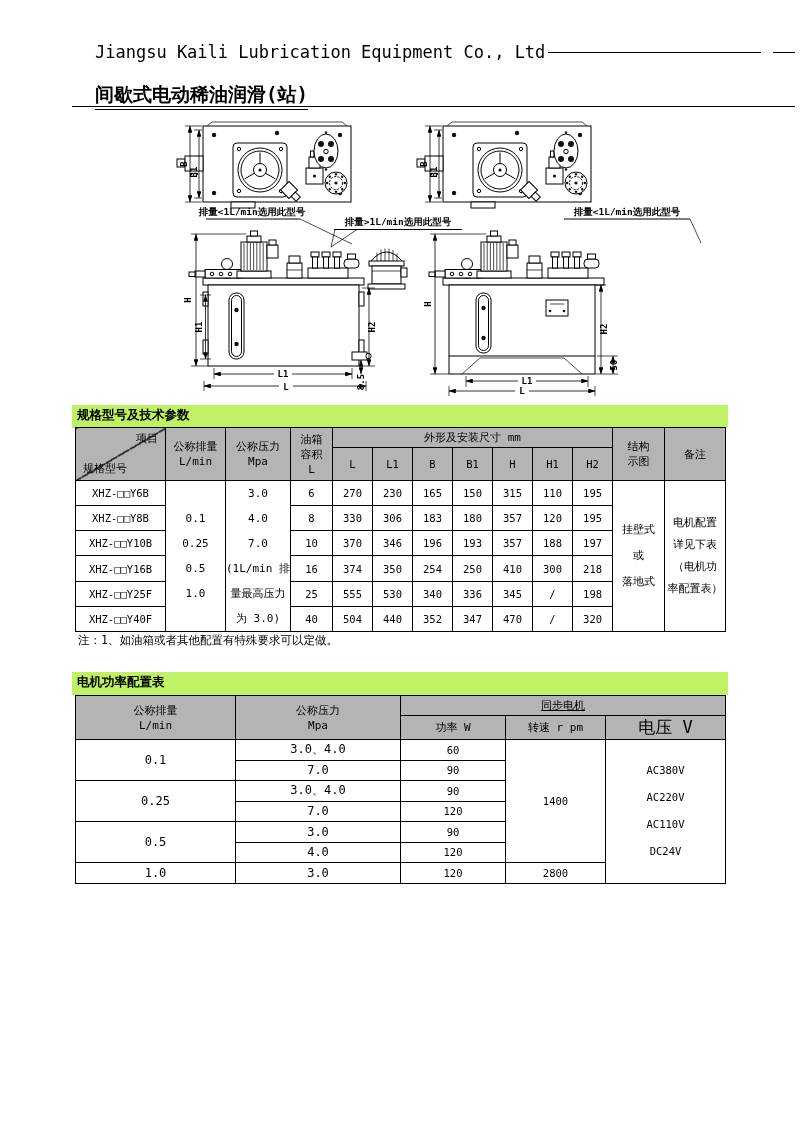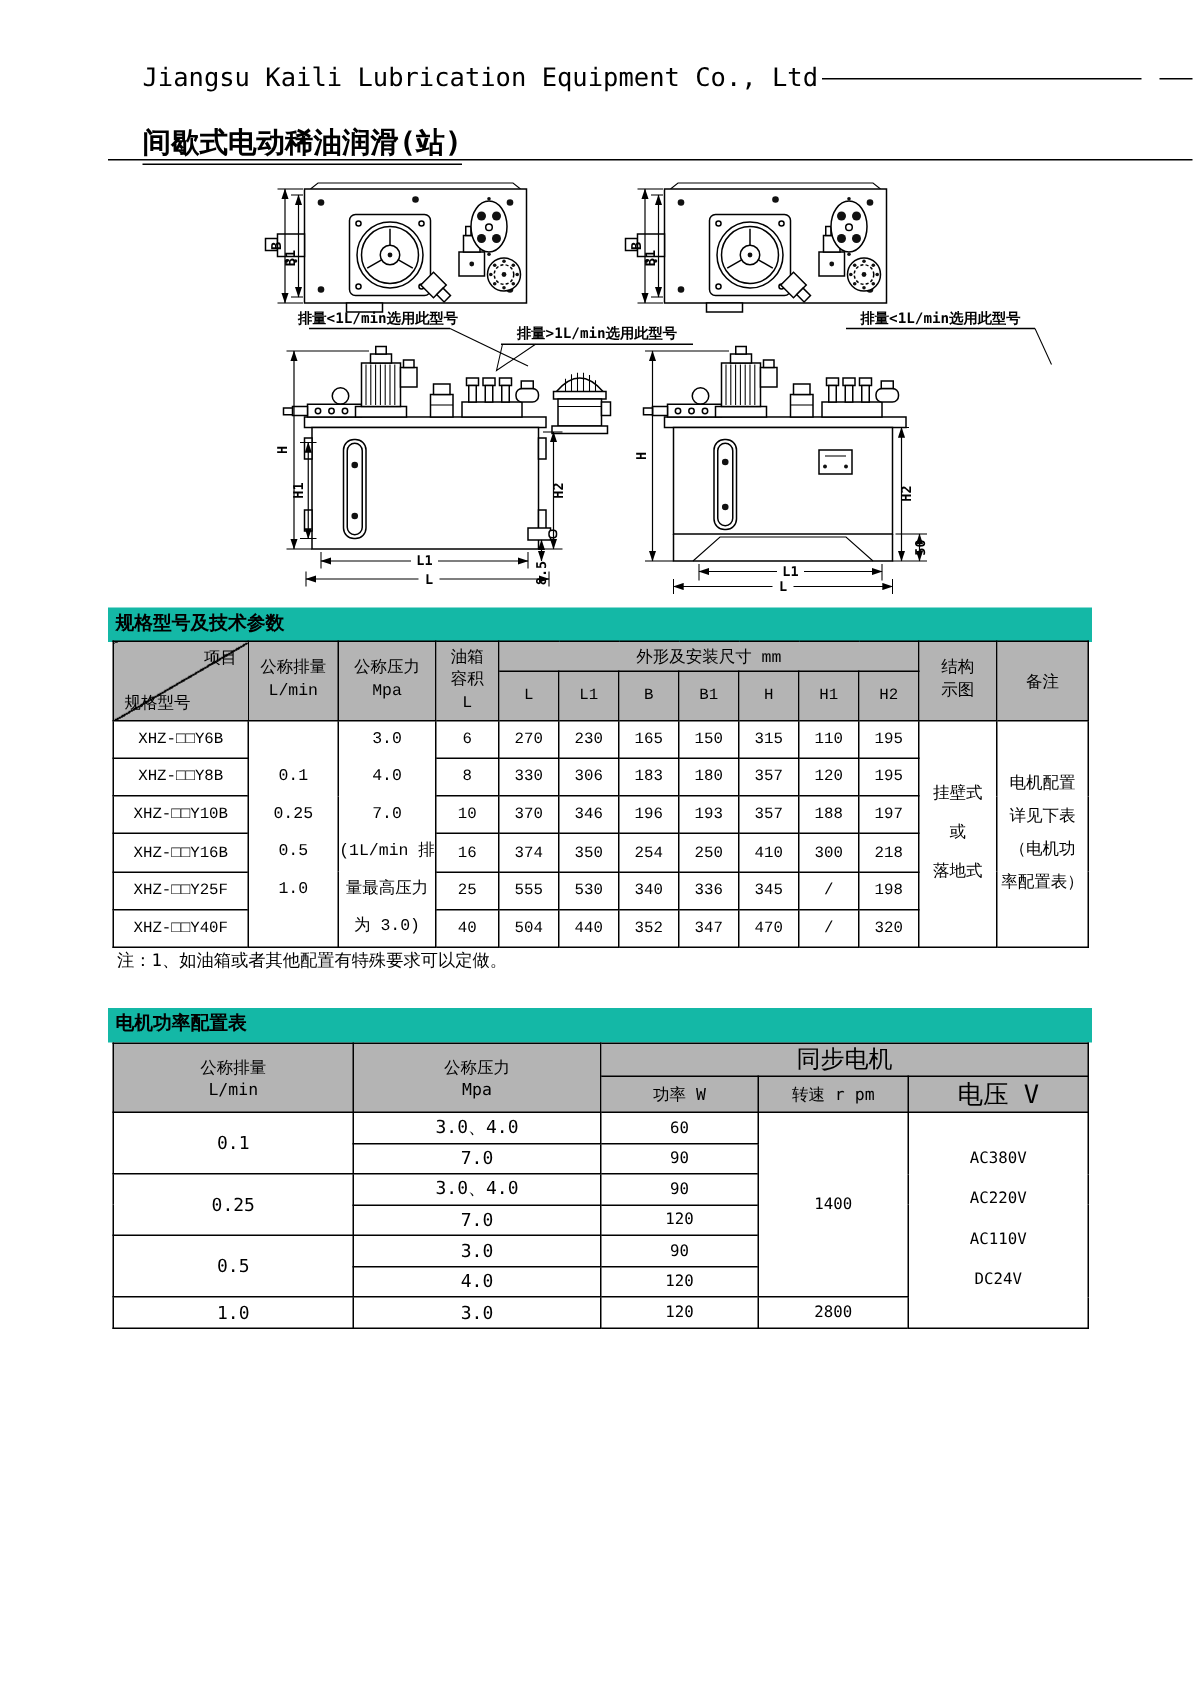--- a/index.html
+++ b/index.html
@@ -18,21 +18,21 @@
   .drawings{position:absolute;top:112px;left:0;width:800px;height:300px;}
   .drawings svg{display:block;}
   .dln{stroke:#000;stroke-width:1;fill:none;}
   .thin{stroke:#000;stroke-width:0.7;fill:none;}
   .dim{stroke:#000;stroke-width:0.8;fill:none;}
   .fw{fill:#fff;stroke:#000;stroke-width:1;}
   .fb{fill:#111;stroke:none;}
   .dtx{font:bold 9px "DejaVu Sans Mono",monospace;fill:#000;}
   .cap{font:bold 9.5px "DejaVu Sans Mono","DejaVu Sans",sans-serif;fill:#000;}
   
-  .section-bar{position:absolute;left:72px;width:656px;height:23px;background:#14b8a6;
+  .section-bar{position:absolute;left:72px;width:656px;height:23px;background:#bef264;
                font-size:12.5px;font-weight:bold;line-height:19px;padding-left:5px;box-sizing:border-box;}
   
   table{border-collapse:collapse;table-layout:fixed;position:absolute;left:75px;width:650px;}
   td,th{border:1px solid #000;text-align:center;vertical-align:middle;padding:0;font-weight:normal;
         font-size:10.5px;overflow:hidden;}
   .hd{background:#b4b4b4;}
   .corner{position:relative;background:
      linear-gradient(to bottom right, rgba(0,0,0,0) calc(50% - 0.7px), #000 calc(50% - 0.7px),
                      #000 calc(50% + 0.6px), rgba(0,0,0,0) calc(50% + 0.6px)), #b4b4b4;}
   .corner .ct{position:absolute;top:3px;right:7px;font-size:11px;}
@@ -271,21 +271,21 @@
           <line class="thin" x1="595" y1="274" x2="595" y2="284"></line>
       <line class="dim" x1="449" y1="279" x2="595" y2="279" marker-start="url(#arw)" marker-end="url(#arw)"></line>
       <rect x="515" y="273" width="14" height="11" fill="#fff"></rect>
       <text class="dtx" text-anchor="middle" x="522" y="282">L</text>
     </g>
   </svg>
   </div>
 
   <div class="section-bar" style="top:405px;">规格型号及技术参数</div>
 
-  <table style="top:427px;font-family:Liberation Mono, monospace;">
+  <table style="top:427px;">
     <colgroup>
       <col style="width:90px">
         <col style="width:60px">
         <col style="width:65px">
         <col style="width:42px">
       <col style="width:40px">
         <col style="width:40px">
         <col style="width:40px">
         <col style="width:40px">
       <col style="width:40px">
@@ -438,21 +438,21 @@
     <tbody>
         <tr style="height:20px;">
       <th class="hd twolines" rowspan="2">
         <div>公称排量</div>
         <div>L/min</div>
       </th>
       <th class="hd twolines" rowspan="2">
         <div>公称压力</div>
         <div>Mpa</div>
       </th>
-      <th class="hd" colspan="3" style="font-size:16px;">同步电机</th>
+      <th class="hd" colspan="3" style="font-size:11px;text-decoration:underline;">同步电机</th>
     </tr>
     <tr style="height:21px;">
       <th class="hd" style="font-size:11px;">功率 W</th>
       <th class="hd" style="font-size:11px;">转速 r pm</th>
       <th class="hd" style="font-size:17px;">电压 V</th>
     </tr>
     <tr class="r20">
       <td rowspan="2" style="font-size:12px;">0.1</td>
       <td style="font-size:12px;">3.0、4.0</td>
       <td>60</td>

